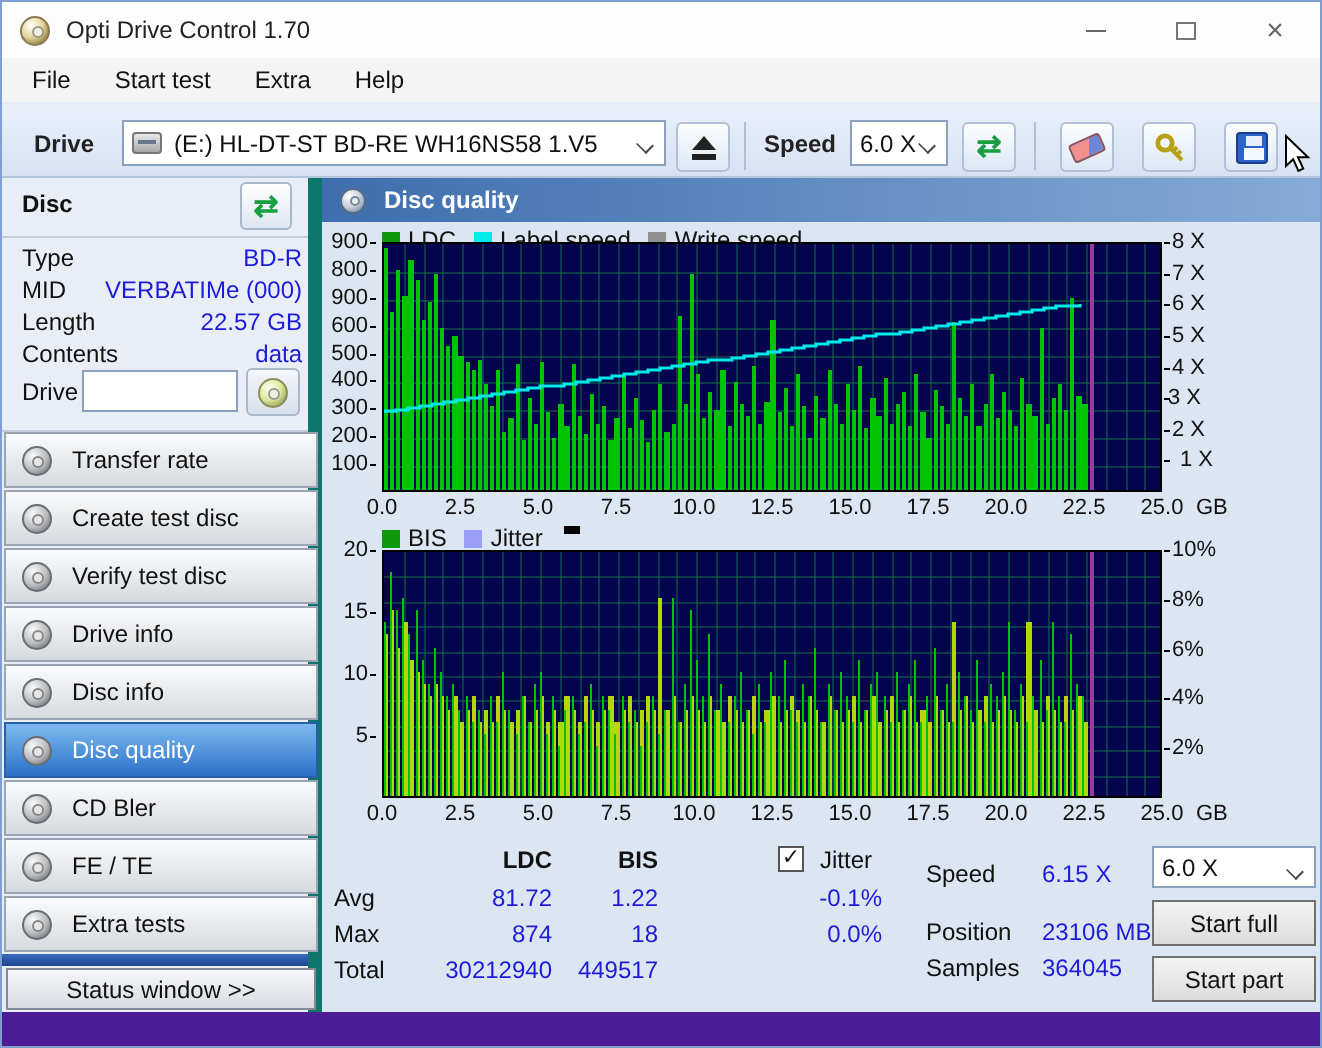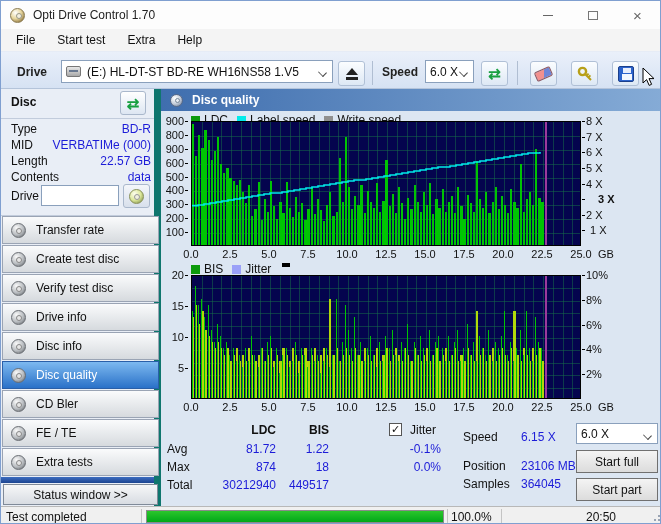--- a/index.html
+++ b/index.html
@@ -448,21 +448,21 @@
         <span class="ytick" style="left: 4px; top: -6px;">8 X</span>
         <div class="ytick-dash" style="left: 0px; top: 0px;"></div>
         <span class="ytick" style="left: 4px; top: 10px;">7 X</span>
         <div class="ytick-dash" style="left: 0px; top: 16px;"></div>
         <span class="ytick" style="left: 4px; top: 25px;">6 X</span>
         <div class="ytick-dash" style="left: 0px; top: 31px;"></div>
         <span class="ytick" style="left: 4px; top: 41px;">5 X</span>
         <div class="ytick-dash" style="left: 0px; top: 47px;"></div>
         <span class="ytick" style="left: 4px; top: 57px;">4 X</span>
         <div class="ytick-dash" style="left: 0px; top: 63px;"></div>
-        <span class="ytick" style="left: 16px; top: 72px; font-weight: bold;">3 X</span>
+        <span class="ytick" style="left: 2px; top: 72px;">3 X</span>
         <div class="ytick-dash" style="left: 0px; top: 78px;"></div>
         <span class="ytick" style="left: 4px; top: 88px;">2 X</span>
         <div class="ytick-dash" style="left: 0px; top: 94px;"></div>
         <span class="ytick" style="left: 8px; top: 103px;">1 X</span>
         <div class="ytick-dash" style="left: 0px; top: 109px;"></div>
       </div>
     <div class="xaxis" id="xa1" style="top:159px">
         <span class="xtick" style="left: 12px;">0.0</span>
         <span class="xtick" style="left: 51px;">2.5</span>
         <span class="xtick" style="left: 90px;">5.0</span>
@@ -829,30 +829,18 @@
     <span class="res-val" style="left:360px;top:388px;width:62px;text-align:left">364045</span>
 
     <div class="combo res-combo">
       <span>6.0 X</span>
       <span class="chev"></span>
     </div>
     <div class="push-btn" style="top:389px">Start part</div>
     <div class="push-btn" style="top:361px">Start full</div>
   </div>
 
-  <div class="statusbar">
-    <span class="sb-text">Test completed</span>
-    <div class="sb-sep" style="left:140px"></div>
-    <div class="progress-track">
-        <div class="progress-fill"></div>
-      </div>
-    <div class="sb-sep" style="left:446px"></div>
-    <span class="sb-pct">100.0%</span>
-    <div class="sb-sep" style="left:500px"></div>
-    <span class="sb-time">20:50</span>
-    <div class="grip"></div>
-  </div>
 
   <svg class="mouse-cursor" style="left:641px;top:66px" width="14" height="20">
     <path d="M1 1 L1 16 L4.6 12.6 L7.2 18.4 L9.6 17.3 L7 11.6 L12 11.6 Z" fill="#fff" stroke="#000" stroke-width="1"></path>
   </svg>
 
 </div>
 
 </body></html>

